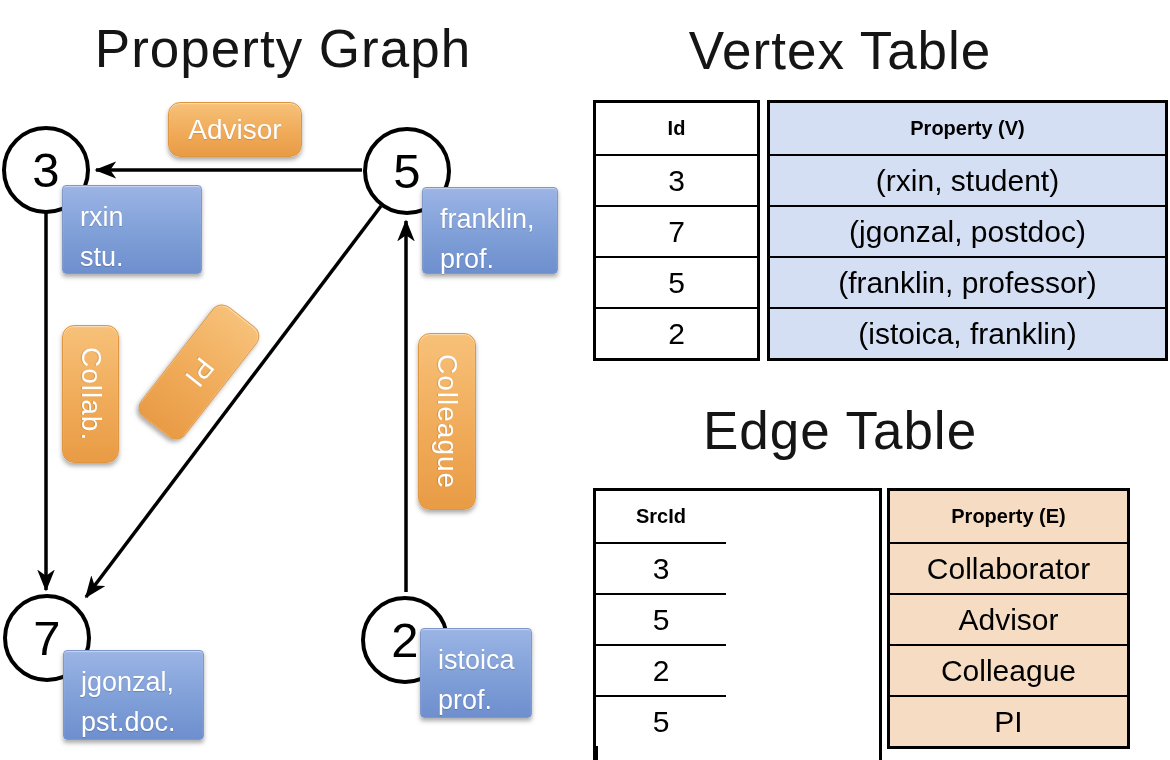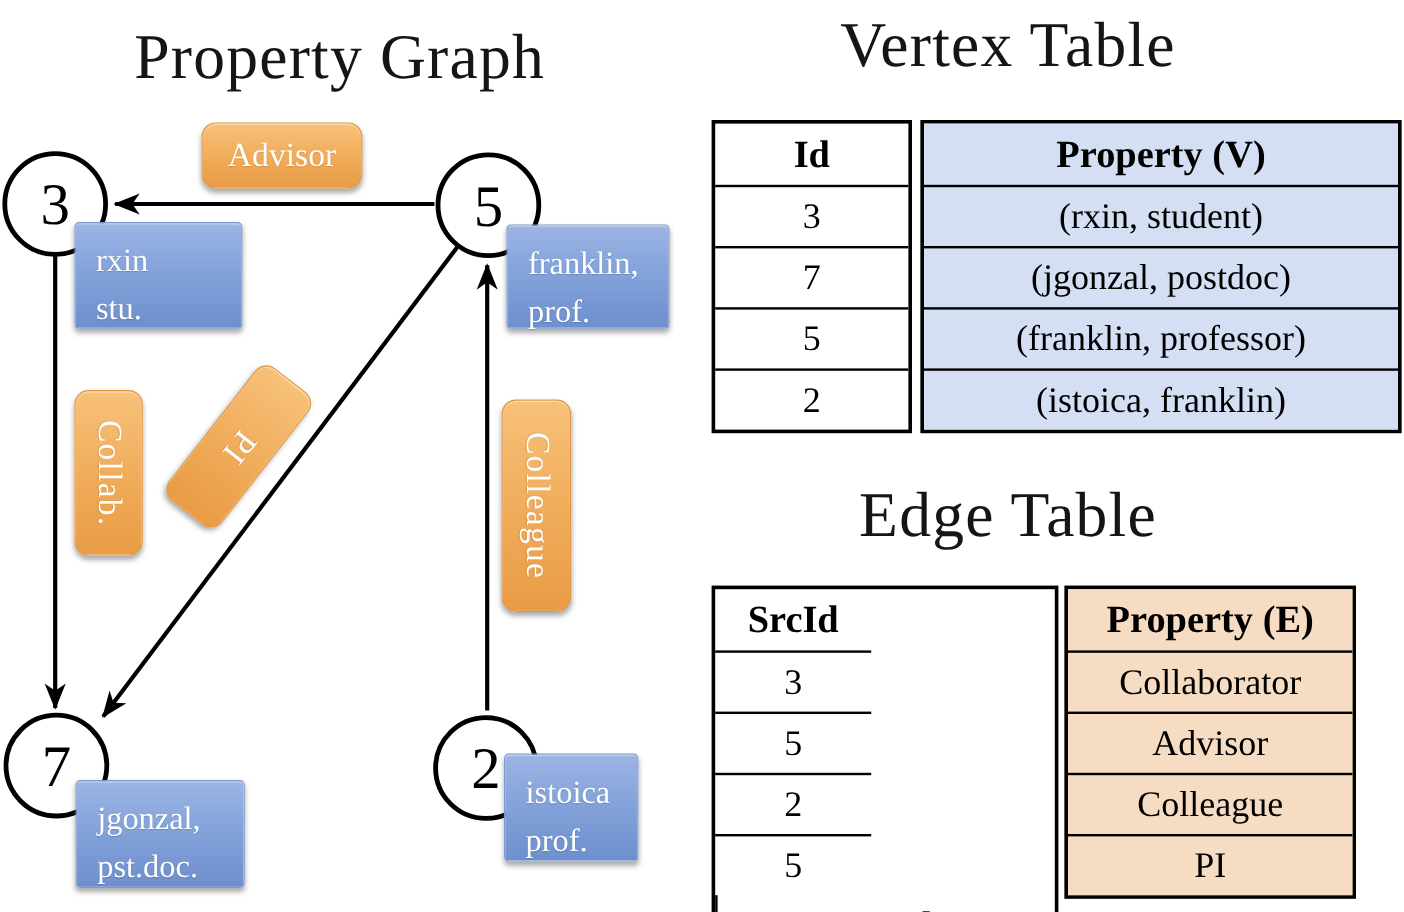--- a/index.html
+++ b/index.html
@@ -1,18 +1,18 @@
 <!DOCTYPE html>
 <html><head>
 <meta charset="utf-8">
 <style>
   html,body { margin:0; padding:0; background:#fff; }
   .app {
     position:relative; width:1170px; height:760px; background:#ffffff;
-    font-family:Liberation Serif, serif; overflow:hidden; color:#000;
+    font-family:Liberation Sans, sans-serif; overflow:hidden; color:#000;
   }
   .big-title {
     position:absolute; text-align:center; font-size:53px; font-weight:400;
     color:#151515; letter-spacing:1px; white-space:nowrap;
   }
   
   .edges-svg { position:absolute; left:0; top:0; z-index:1; }
   .node {
     position:absolute; width:88px; height:88px; box-sizing:border-box;
     border:4.5px solid #000; border-radius:50%; background:#fff;
@@ -38,21 +38,21 @@
     text-shadow: 0 1px 1px rgba(0,0,0,.15);
   }
   .ebox .vtext { writing-mode: vertical-rl; letter-spacing:1px; }
   
   .tcol { position:absolute; box-sizing:border-box; border:3px solid #000; background:#fff; }
   .tcell {
     height:51px; display:flex; align-items:center; justify-content:center;
     font-size:30px; border-top:2.5px solid #000; box-sizing:border-box;
   }
   .tcell:first-child { border-top:none; }
-  .tcell.hdr { font-weight:bold; font-size:32px; }
+  .tcell.hdr { font-weight:bold; font-size:20px; }
   .bluecol  { background:#d4dff3; }
   .tancol   { background:#f5dcc2; }
   .duo { display:flex; flex-direction:column; }
   .duo .subcol { flex:1; }
   .duo .subcol + .subcol { border-left:2.5px solid #000; }
 </style>
 </head>
 <body>
 
 <div class="app">
@@ -107,21 +107,21 @@
   </div>
   <div class="pbox" style="left:63px;  top:650px; width:141px; height:90px;">
     <div>jgonzal,</div>
     <div>pst.doc.</div>
   </div>
   <div class="pbox" style="left:420px; top:628px; width:112px; height:90px;">
     <div>istoica</div>
     <div>prof.</div>
   </div>
 
-  <div class="big-title" style="left:590px; top:8px; width:500px;">Vertex Table</div>
+  <div class="big-title" style="left:590px; top:20px; width:500px;">Vertex Table</div>
 
   <div>
 
     <div class="tcol" style="left:593px; top:100px; width:167px;">
       <div class="tcell hdr">Id</div>
       <div class="tcell">3</div>
       <div class="tcell">7</div>
       <div class="tcell">5</div>
       <div class="tcell">2</div>
     </div>

